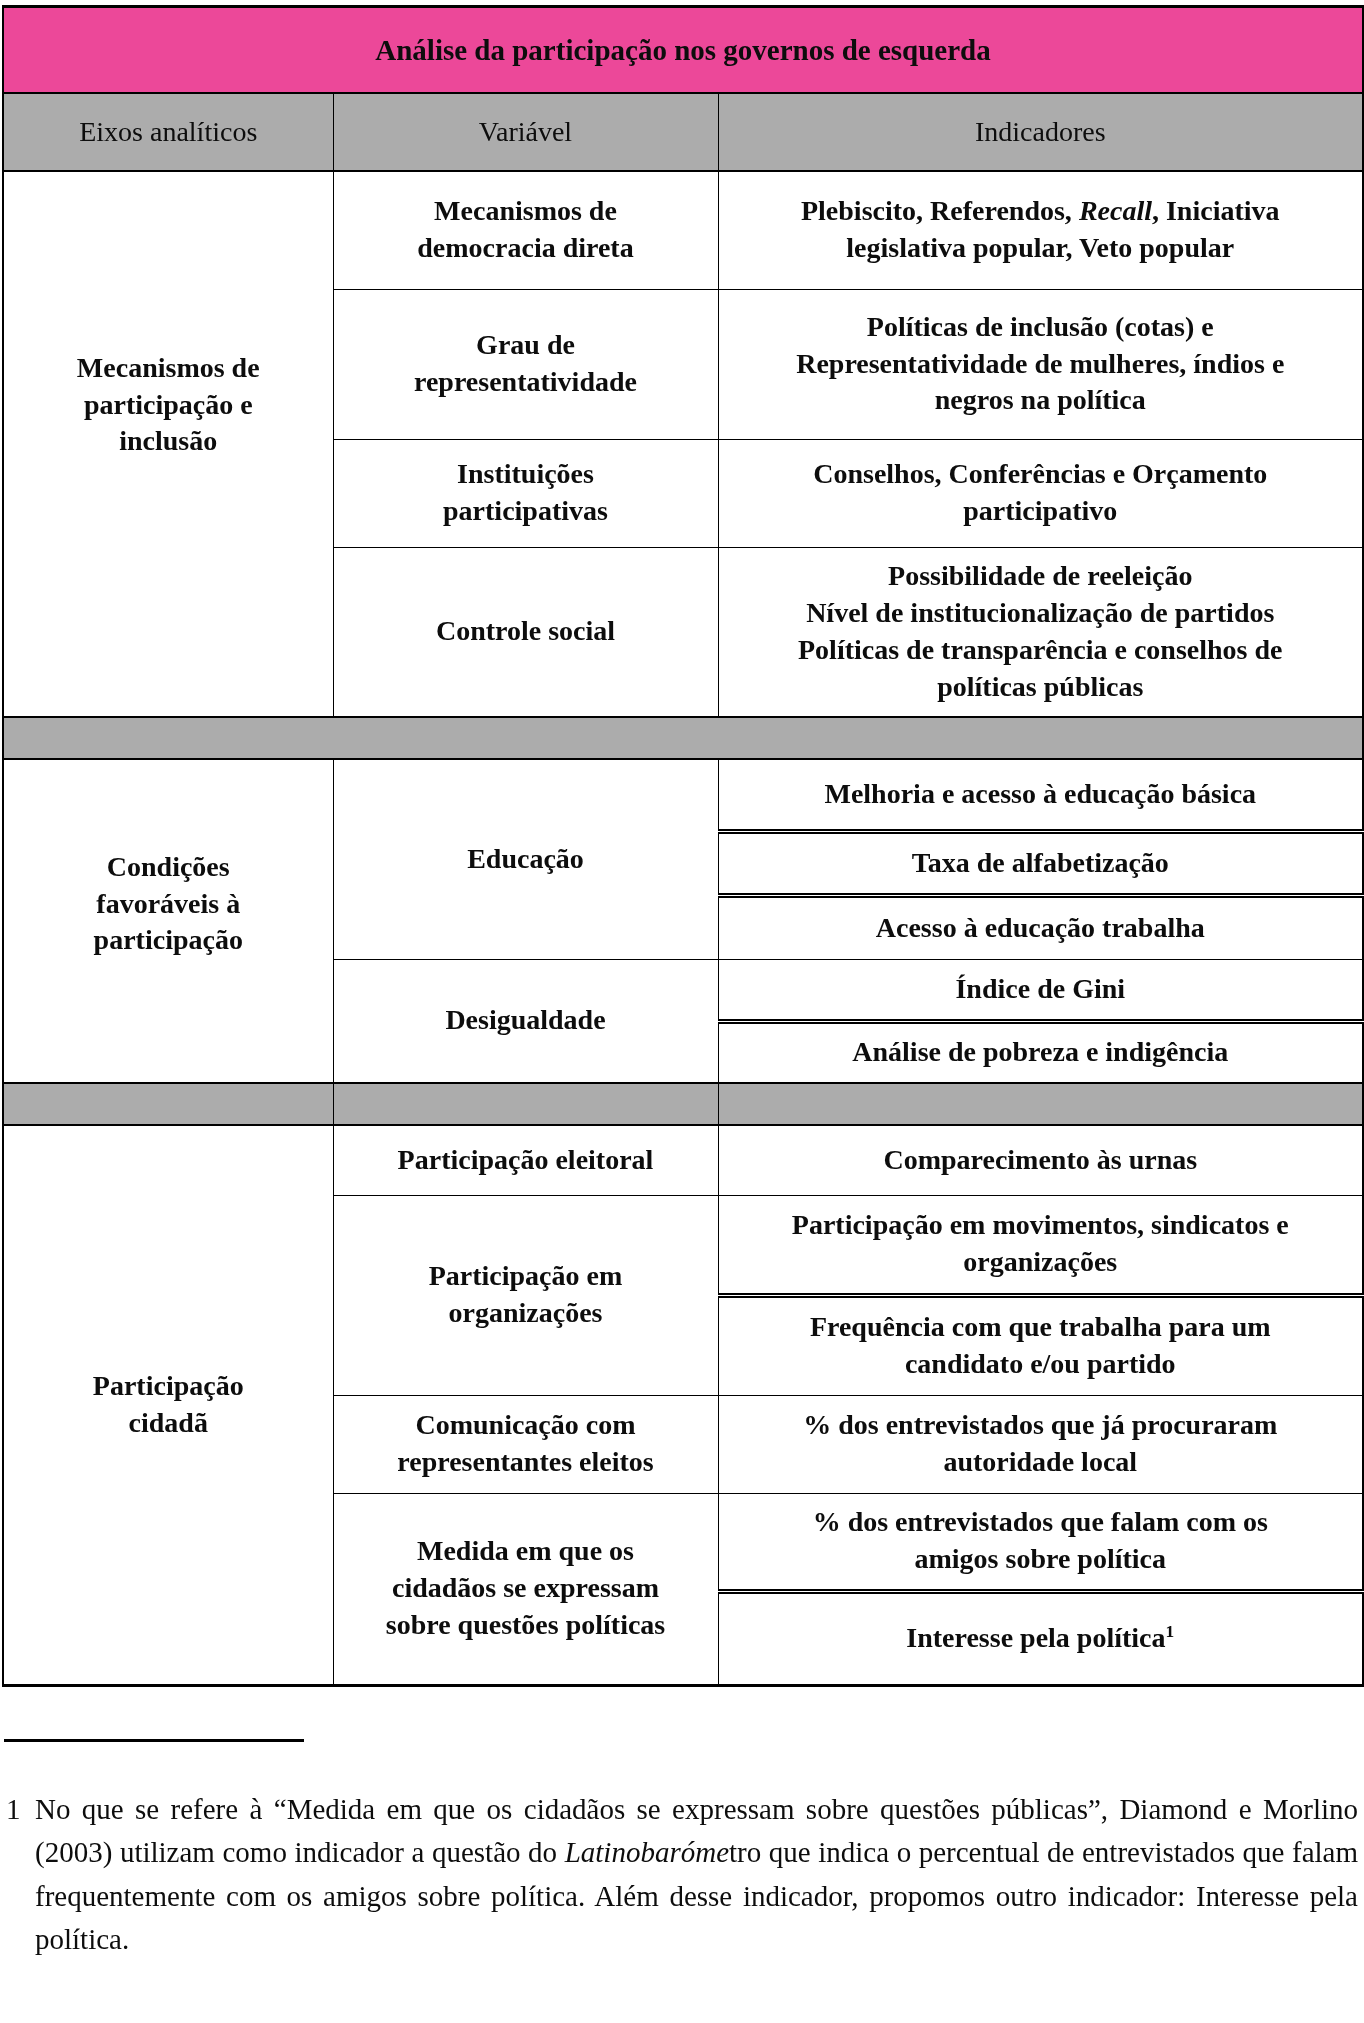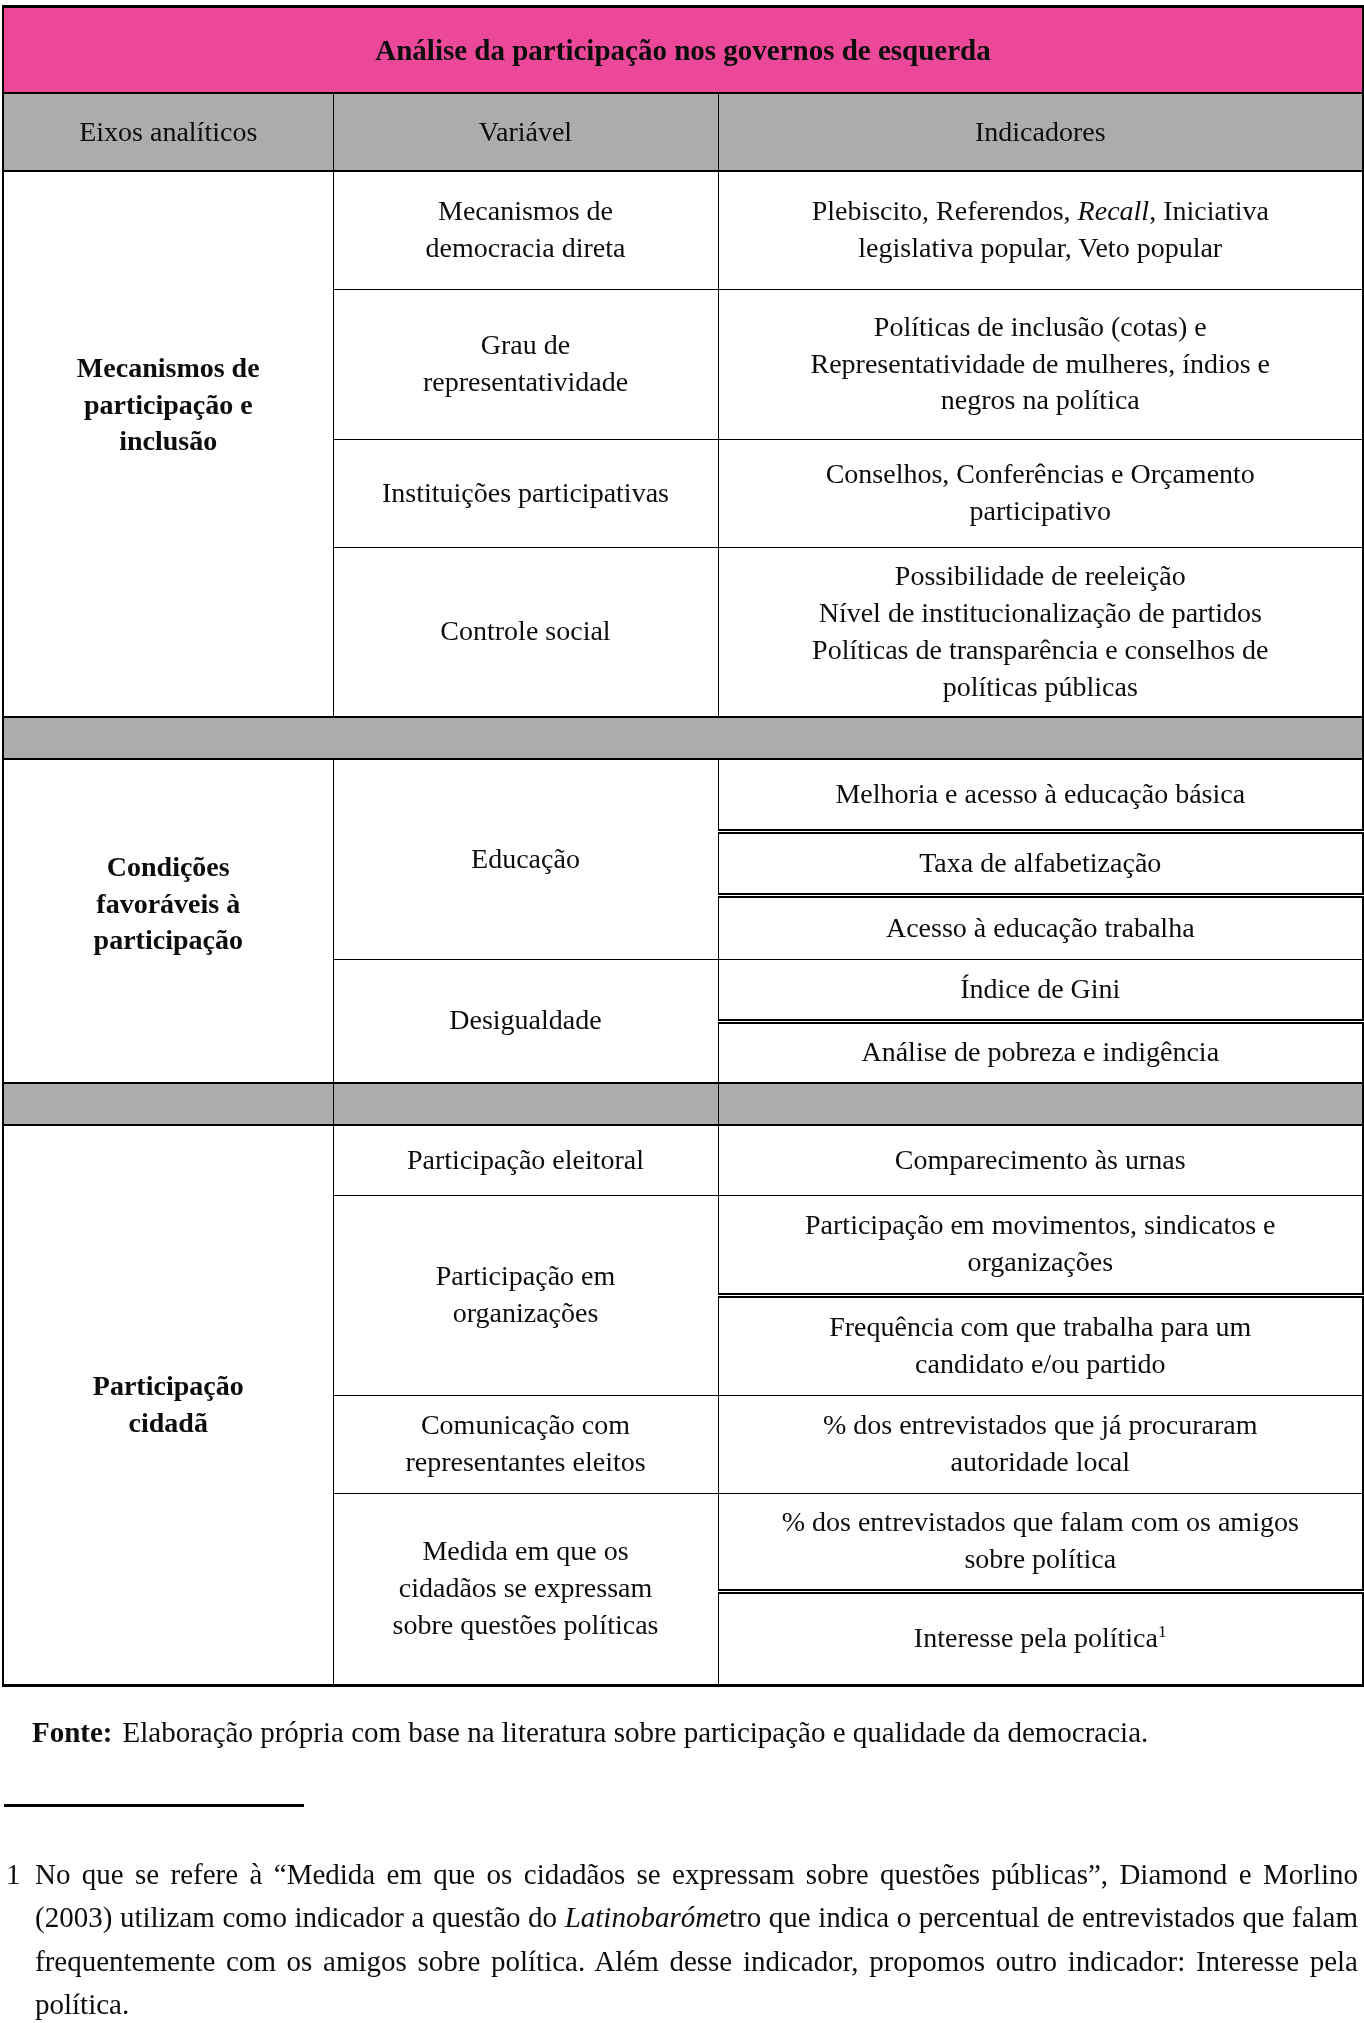--- a/index.html
+++ b/index.html
@@ -24,20 +24,21 @@
   col.c2 { width: 385px; }
   col.c3 { width: 645px; }
 
   td {
     border: 1px solid #000;
     text-align: center;
     vertical-align: middle;
     font-size: 28px;
     line-height: 1.32;
     padding: 6px 10px;
+    font-weight: bold;
   }
 
   tr.title-row td {
     background: #ec4899;
     font-weight: bold;
     font-size: 29px;
     height: 72px;
     border-bottom: 2px solid #000;
   }
   tr.header-row td {
@@ -264,23 +265,20 @@
       </tr>
       <tr class="g3r6">
         <td class="dbl">
           <span class="ind-inner"><span>Interesse pela política</span><sup class="fn-sup">1</sup></span>
         </td>
       </tr>
 
     </tbody>
   </table>
 
-  <p class="source-line">
-    <span class="source-label">Fonte:</span><span>Elaboração própria com base na literatura sobre participação e qualidade da democracia.</span>
-  </p>
 
   <hr class="footnote-rule">
 
   <div class="footnote">
     <span class="footnote-marker">1</span>
     <span><span>No que se refere à “Medida em que os cidadãos se expressam sobre questões públicas”, Diamond e Morlino (2003) utilizam como indicador a questão do </span><i>Latinobaróme</i><span>tro que indica o percentual de entrevistados que falam frequentemente com os amigos sobre política. Além desse indicador, propomos outro indicador: Interesse pela política.</span></span>
   </div>
 
 </div>
 

